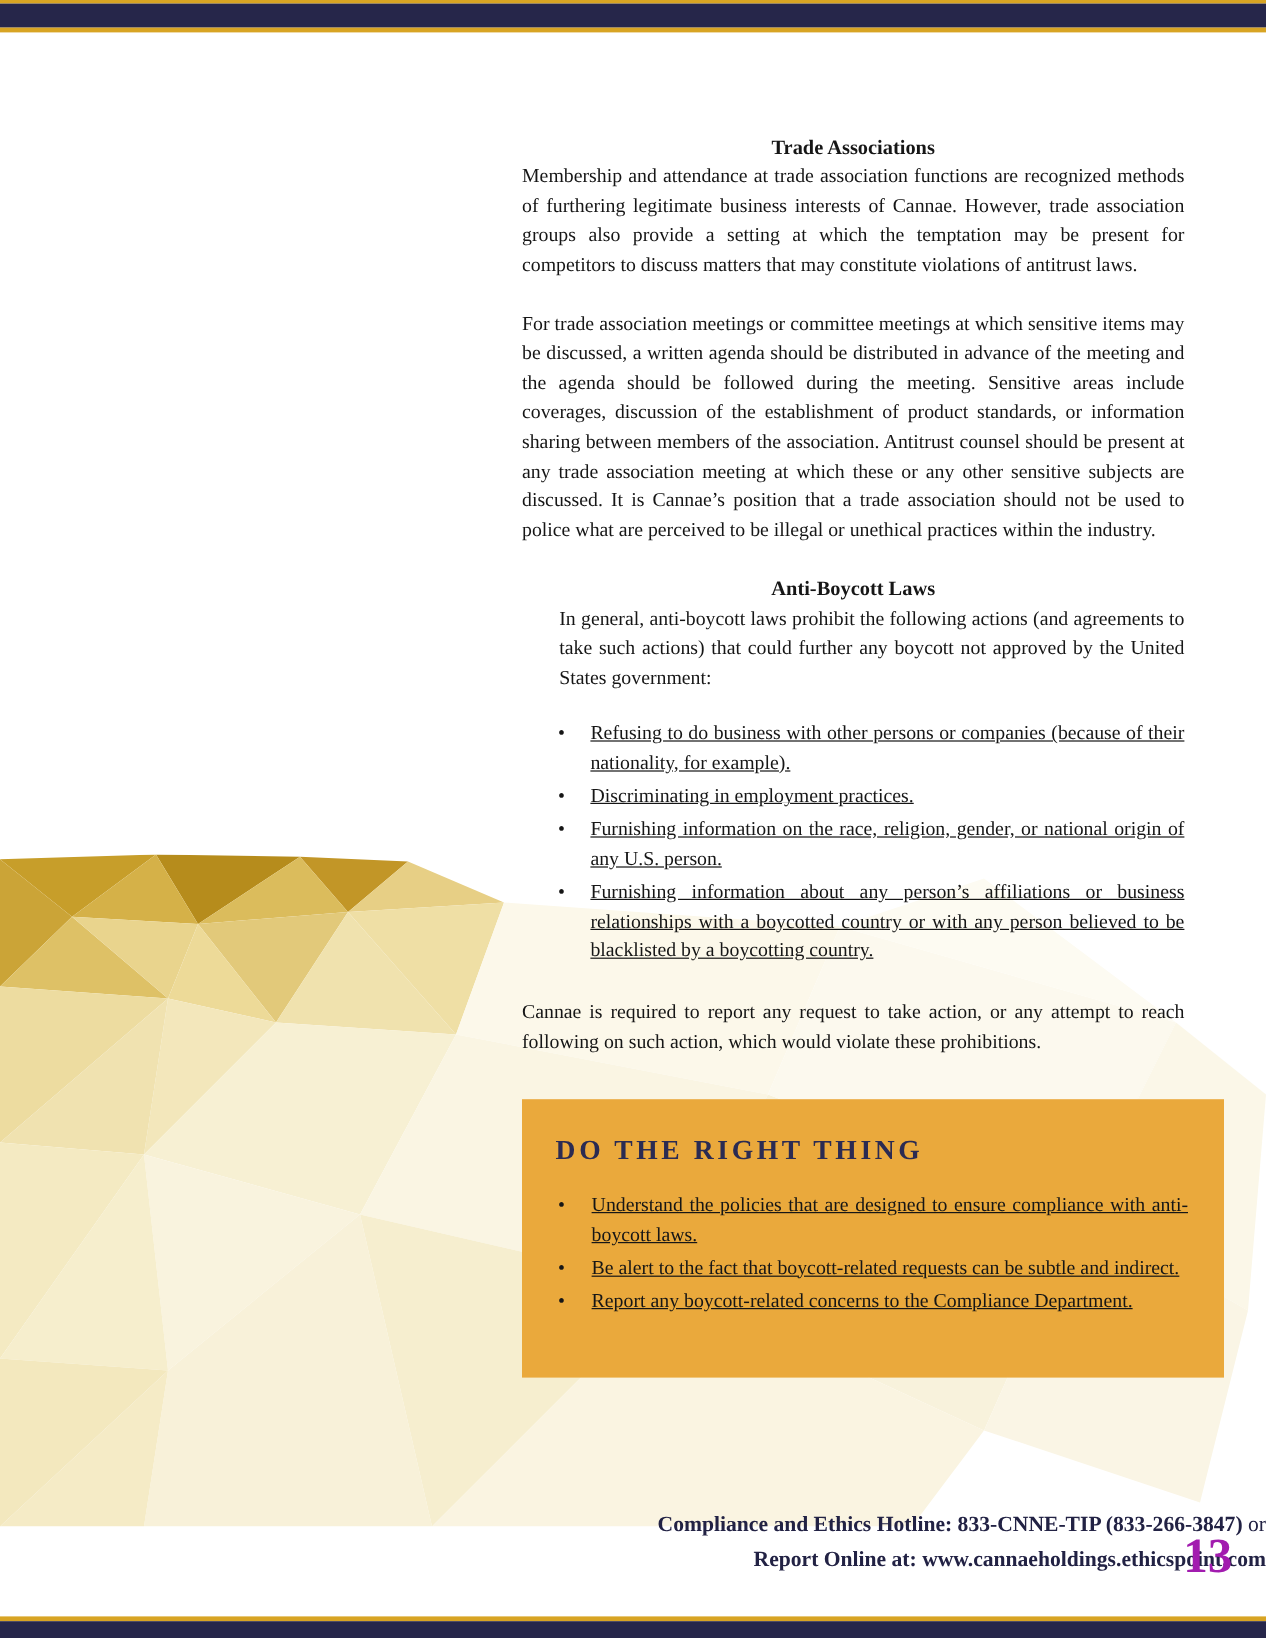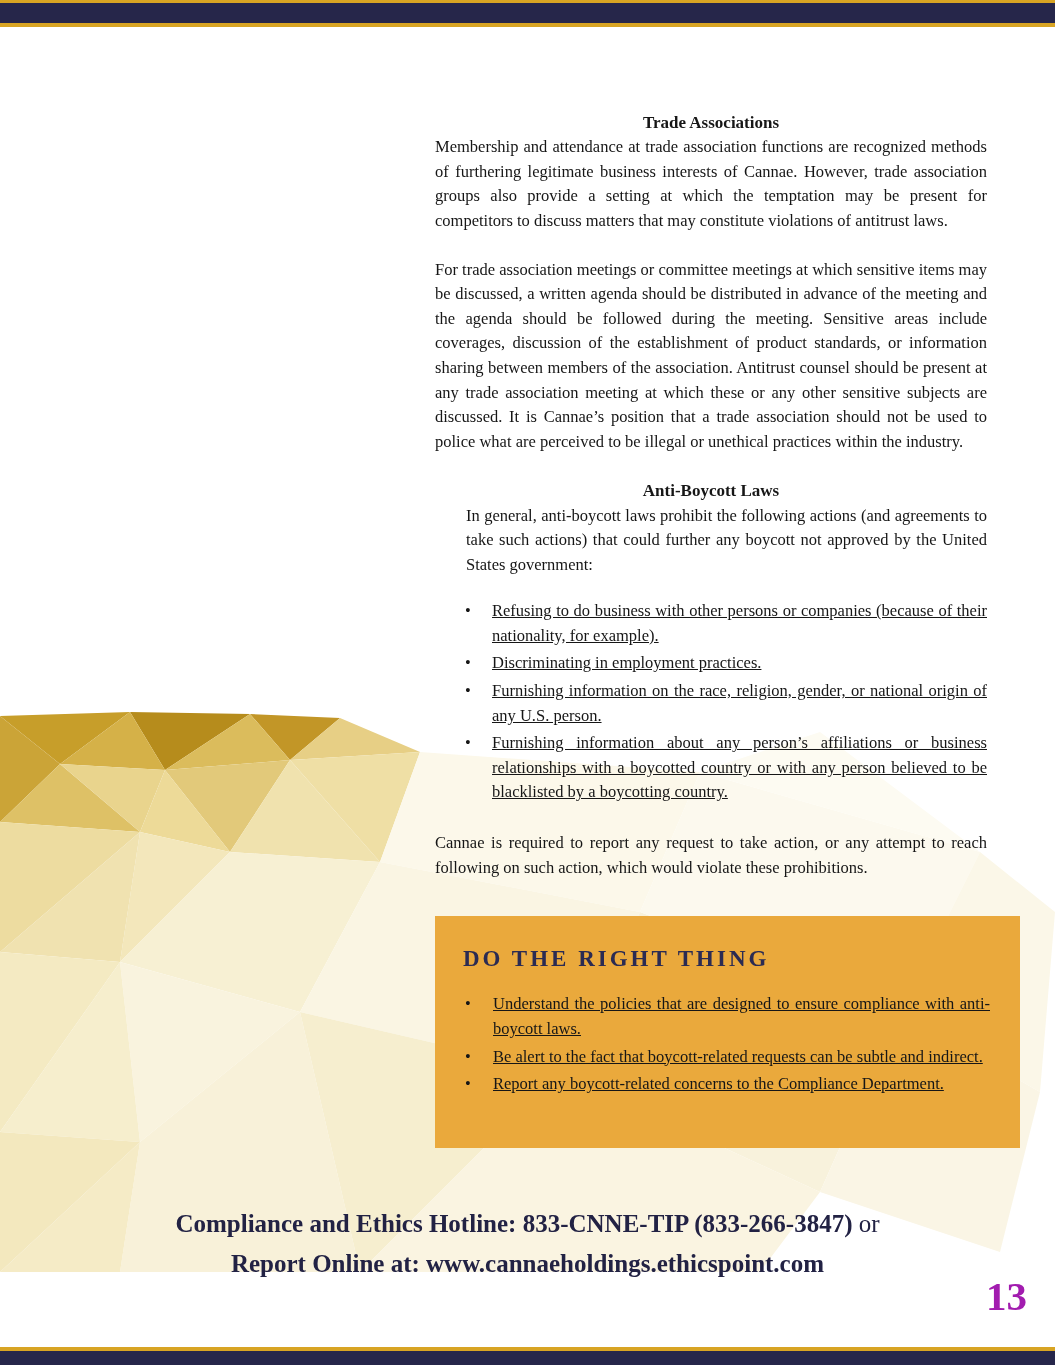--- a/index.html
+++ b/index.html
@@ -85,25 +85,25 @@
     letter-spacing: 3px;
     color: #2B2B52;
     text-align: left;
   }
   .callout .bullets li { padding-left: 30px; margin-bottom: 3px; }
   .callout .bullets li::before { left: 2px; }
 
   
   .footer {
     position: absolute;
-    left: 0; top: 1204px;
+    left: 0; top: 1256px;
     width: 100%;
     z-index: 3;
-    text-align: center;
-    font-size: 25px;
+    text-align: right;
+    font-size: 18px;
     line-height: 1.6;
     color: #222244;
   }
   .footer .b { font-weight: bold; }
 
   .page-number {
     position: absolute;
     right: 28px;
     top: 1272px;
     z-index: 3;

